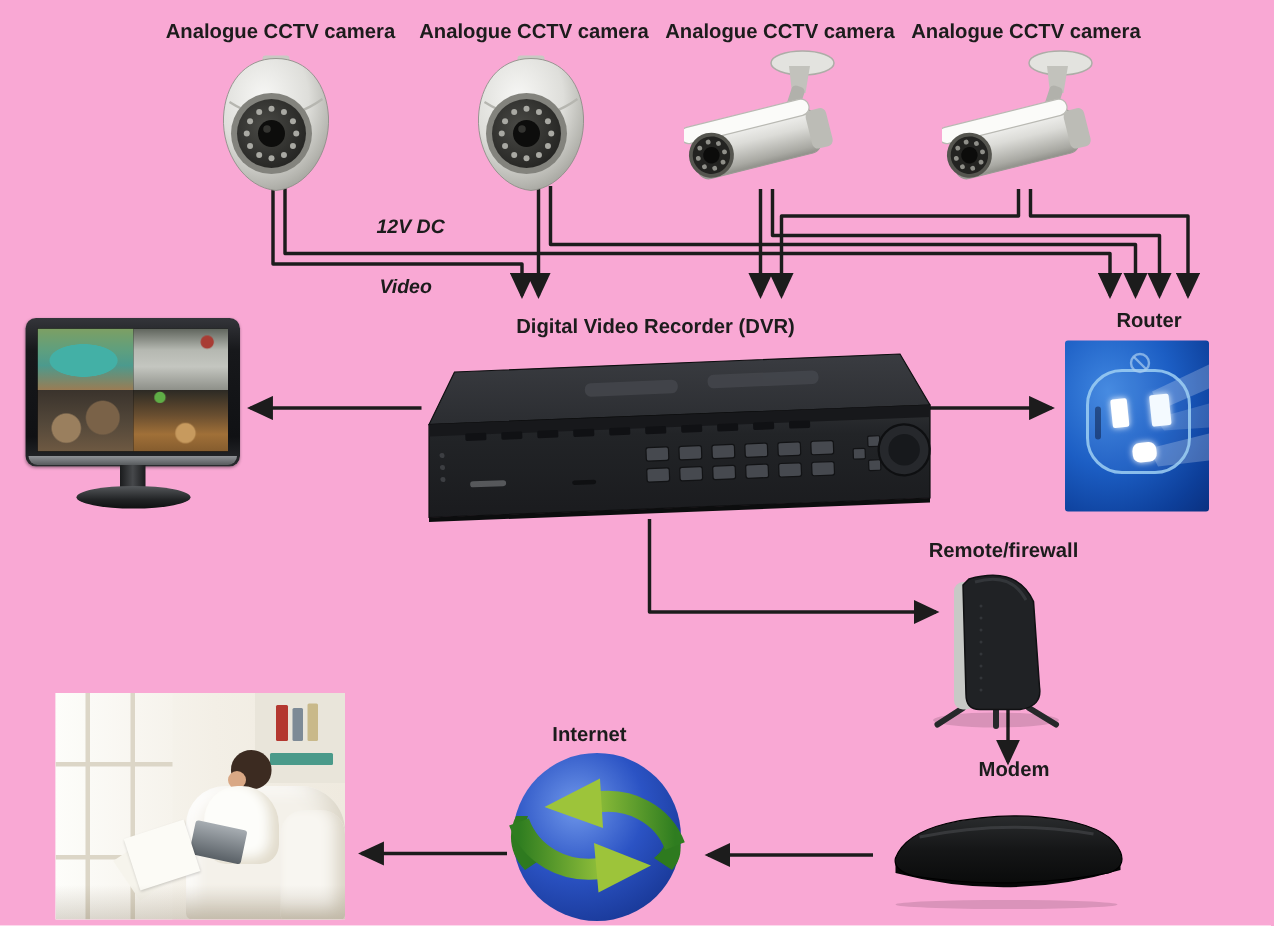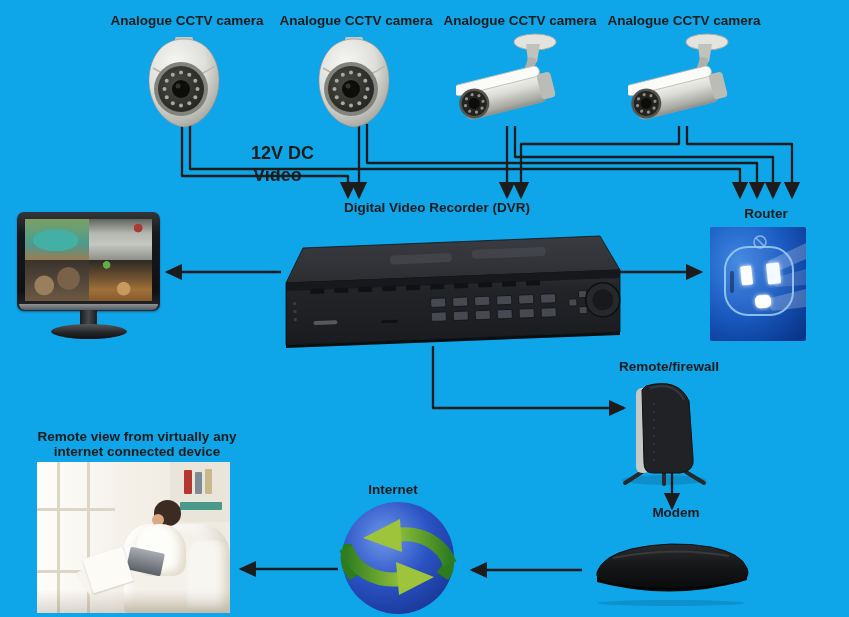--- a/index.html
+++ b/index.html
@@ -1,20 +1,20 @@
 <!DOCTYPE html>
 <html><head>
 <meta charset="utf-8">
 <style>
   html,body{margin:0;padding:0;background:#ffffff;}
-  .canvas{position:relative;width:849px;height:617px;background:#0ea5e9;overflow:hidden;
+  .canvas{position:relative;width:849px;height:617px;background:#f9a8d4;overflow:hidden;
           font-family:"Liberation Sans",sans-serif;color:#1c1c1c;}
   .lbl{position:absolute;font-weight:700;font-size:13.5px;line-height:15px;color:#1c1c1c;text-align:center;}
   .lbl-left{text-align:left;}
-  .wire-lbl{position:absolute;font-weight:700;font-size:18px;color:#1c1c1c;}
+  .wire-lbl{position:absolute;font-weight:700;font-style:italic;font-size:13px;color:#1c1c1c;}
   .abs{position:absolute;}
   svg{display:block;}
 
   
   .monitor{position:absolute;left:17px;top:212px;width:143px;height:134px;}
   .mon-bezel{position:absolute;left:0;top:0;width:143px;height:99px;border-radius:7px;
              background:linear-gradient(180deg,#34353a 0%,#17181b 22%,#101114 80%,#2a2c2f 100%);
              box-shadow:0 1px 2px rgba(0,0,0,.35);}
   .mon-chin{position:absolute;left:2px;top:92px;width:139px;height:6px;border-radius:0 0 6px 6px;
             background:linear-gradient(180deg,#8f9296,#585b5e);}
@@ -104,31 +104,27 @@
       <path d="M338,569 H241" marker-end="url(#ah)"></path>
     </g>
   </svg>
 
   <div class="lbl" style="left:97px;top:13px;width:180px">Analogue CCTV camera</div>
   <div class="lbl" style="left:266px;top:13px;width:180px">Analogue CCTV camera</div>
   <div class="lbl" style="left:430px;top:13px;width:180px">Analogue CCTV camera</div>
   <div class="lbl" style="left:594px;top:13px;width:180px">Analogue CCTV camera</div>
 
   <div class="wire-lbl" style="left:251px;top:143px">12V DC</div>
-  <div class="wire-lbl" style="left:253px;top:165px">Video</div>
-
-  <div class="lbl" style="left:337px;top:200px;width:200px">Digital Video Recorder (DVR)</div>
+  <div class="wire-lbl" style="left:253px;top:183px">Video</div>
+
+  <div class="lbl" style="left:337px;top:210px;width:200px">Digital Video Recorder (DVR)</div>
   <div class="lbl" style="left:716px;top:206px;width:100px">Router</div>
   <div class="lbl" style="left:599px;top:359px;width:140px">Remote/firewall</div>
   <div class="lbl" style="left:626px;top:505px;width:100px">Modem</div>
   <div class="lbl" style="left:343px;top:482px;width:100px">Internet</div>
-  <div class="lbl" style="left:36px;top:429px;width:202px">
-    <div>Remote view from virtually any</div>
-    <div>internet connected device</div>
-  </div>
 
   <svg class="abs" style="left:147px;top:36px" width="74" height="94" viewBox="0 0 74 94">
     <defs>
       <radialGradient id="domeG" cx="38%" cy="30%" r="78%">
         <stop offset="0" stop-color="#f7f7f5"></stop>
           <stop offset="0.55" stop-color="#dededa"></stop>
         <stop offset="0.85" stop-color="#b4b4ae"></stop>
           <stop offset="1" stop-color="#9b9b95"></stop>
       </radialGradient>
       <radialGradient id="lensG" cx="40%" cy="40%" r="70%">

